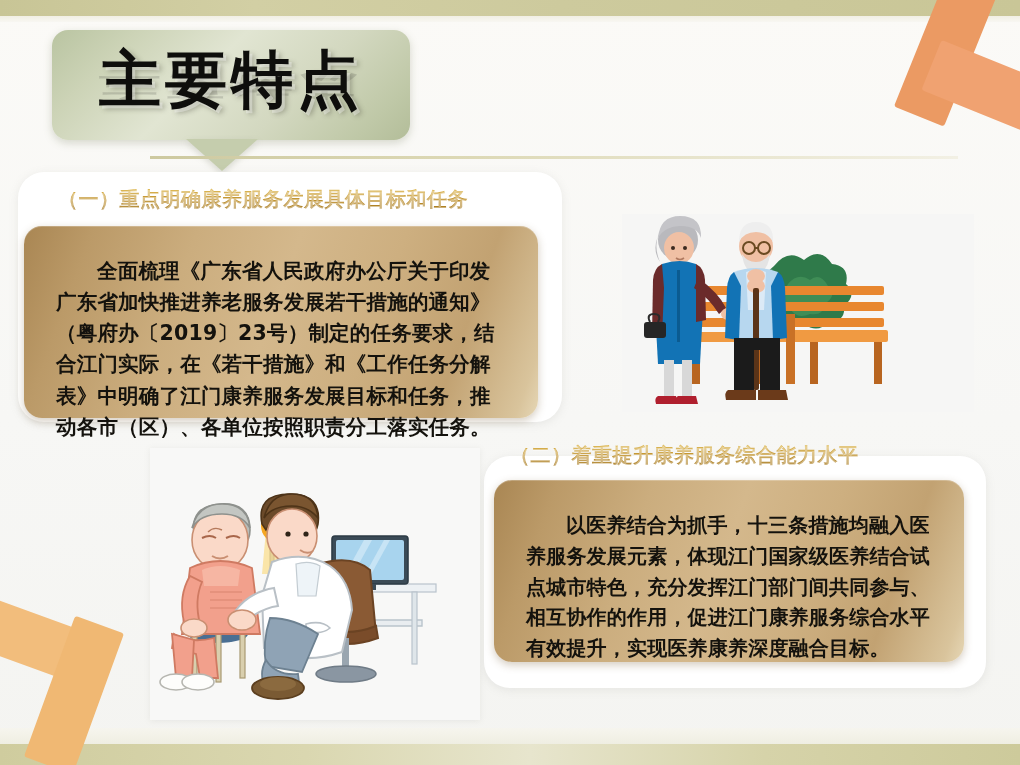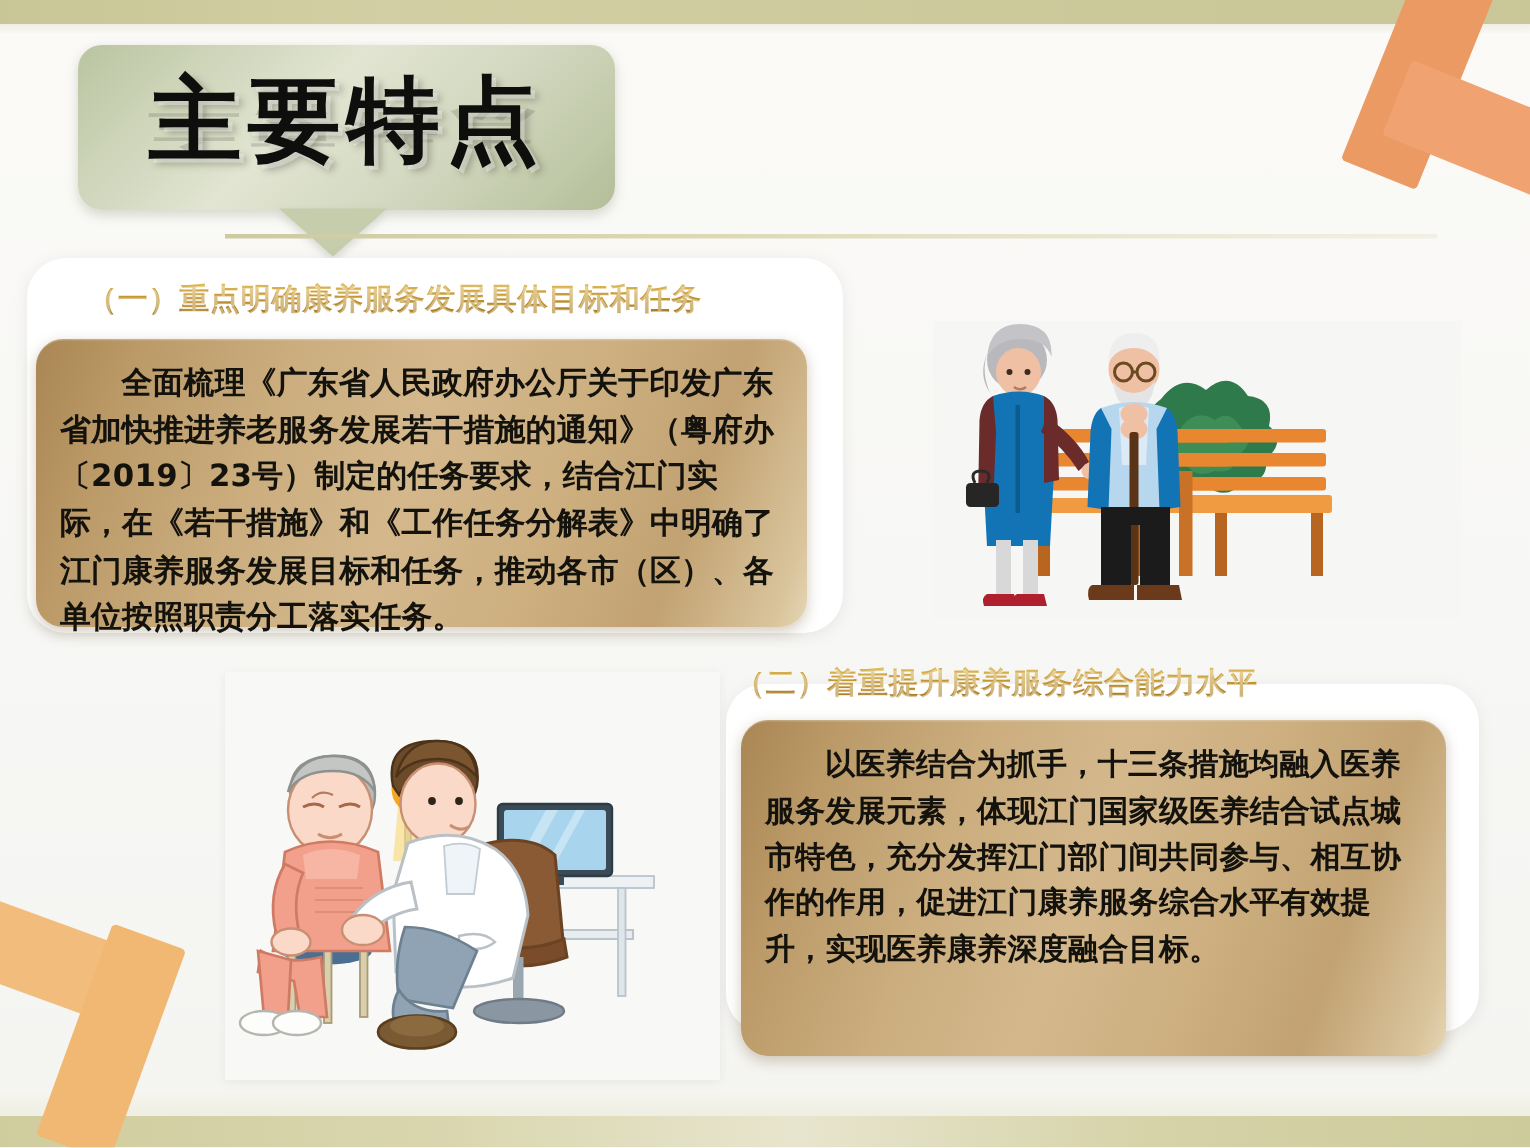--- a/index.html
+++ b/index.html
@@ -164,21 +164,21 @@
     letter-spacing: 0.5px;
     white-space: nowrap;
     color: #b08a2e;
     background: linear-gradient(180deg,#e9c96a 0%,#c79a35 40%,#9d6f18 100%);
     -webkit-background-clip: text;
     background-clip: text;
     -webkit-text-fill-color: transparent;
     text-shadow: 0 1px 0 rgba(255,255,255,0.4);
   }
   .heading-1 { left: 58px; top: 186px; }
-  .heading-2 { left: 490px; top: 442px; text-decoration: underline; }
+  .heading-2 { left: 510px; top: 442px; }
 
   
   .gold-box {
     position: absolute;
     border-radius: 18px;
     background: linear-gradient(110deg,
         #a98653 0%,
         #bb9a68 12%,
         #cbad7e 30%,
         #d4b88c 48%,
@@ -189,22 +189,22 @@
     box-shadow: 0 3px 9px rgba(120,95,60,0.32), inset 0 1px 0 rgba(255,255,255,0.22);
     color: #14120d;
     font-size: 20.5px;
     line-height: 1.52;
     letter-spacing: 0.2px;
     font-weight: 600;
     padding: 14px 18px 14px 16px;
     font-family: "DejaVu Sans", "Liberation Sans", sans-serif;
   }
   .gold-1 { left: 24px; top: 226px; width: 514px; height: 192px; }
-  .gold-2 { left: 494px; top: 480px; width: 470px; height: 224px; }
-  .gold-box p { text-indent: 2em; margin: 0; }
+  .gold-2 { left: 494px; top: 480px; width: 470px; height: 182px; }
+  .gold-box p { text-indent: 2em; margin: 16px; }
   .gold-2 { font-size: 20px; line-height: 1.54; }
 
   
   svg.illus { display: block; }
 </style>
 </head>
 <body>
 
 <div id="slide">
 

